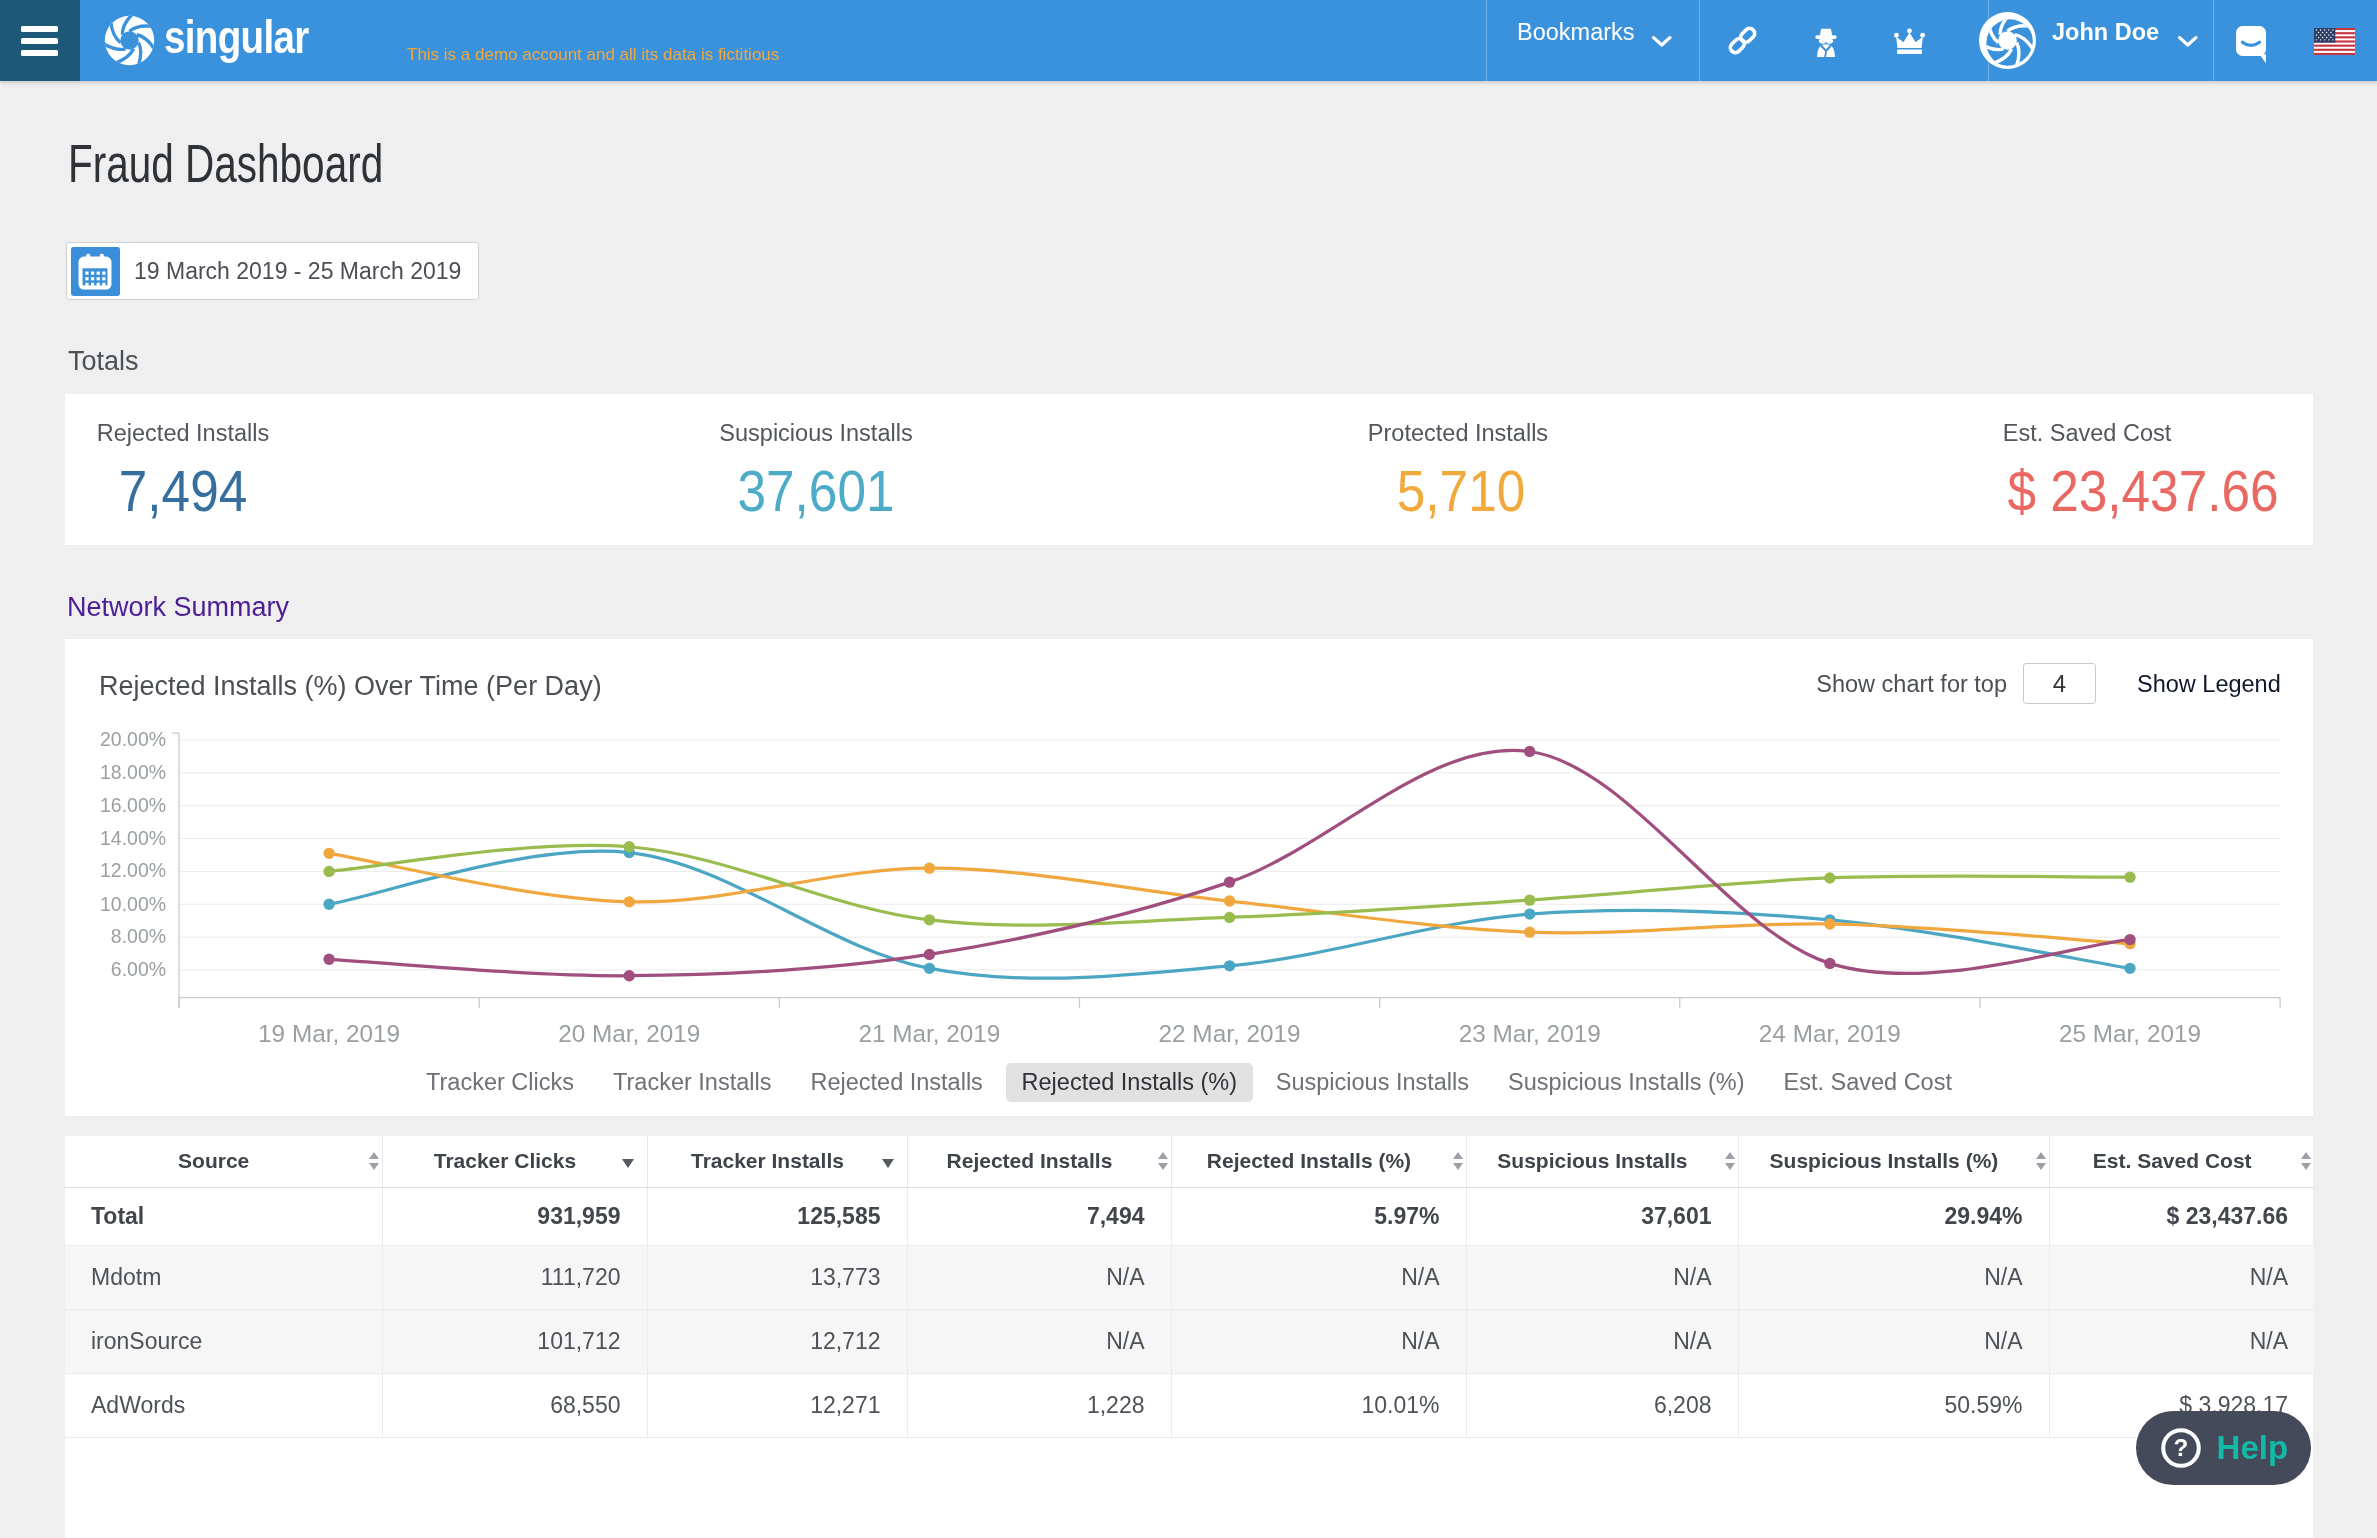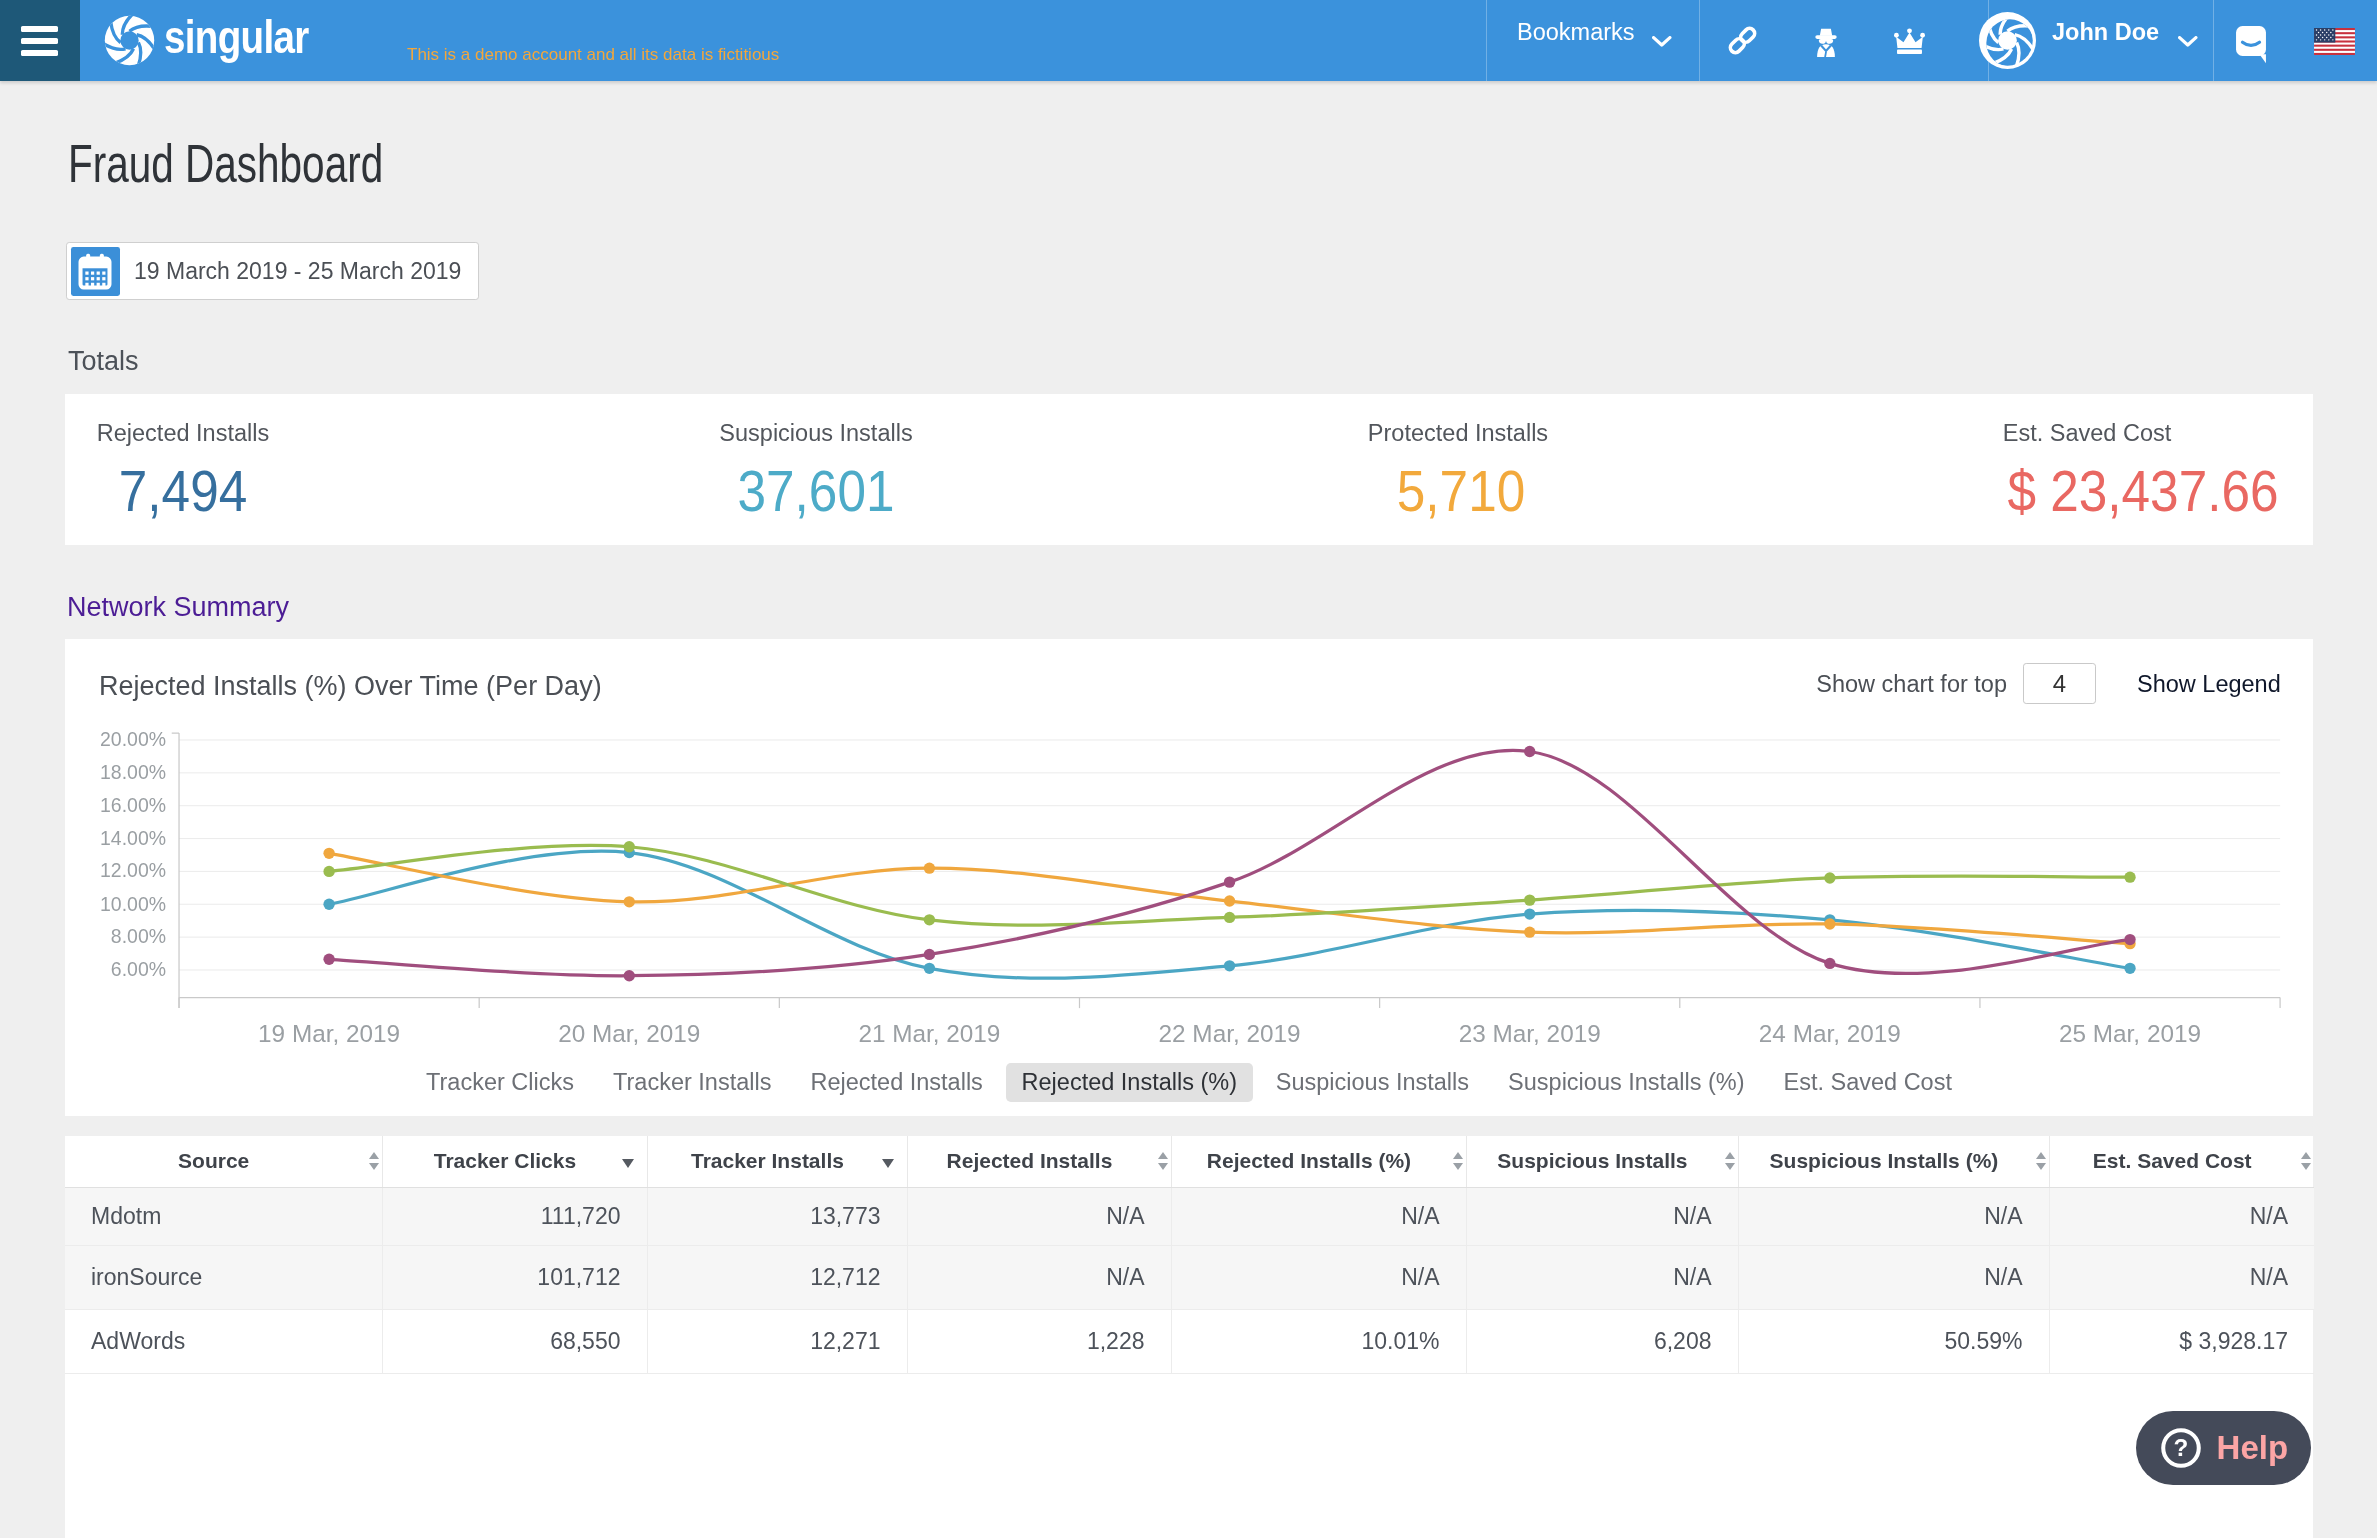--- a/index.html
+++ b/index.html
@@ -322,20 +322,30 @@
           <th>Tracker Clicks<span class="sdesc"></span></th>
           <th>Tracker Installs<span class="sdesc"></span></th>
           <th>Rejected Installs<span class="sboth"></span></th>
           <th>Rejected Installs (%)<span class="sboth"></span></th>
           <th>Suspicious Installs<span class="sboth"></span></th>
           <th>Suspicious Installs (%)<span class="sboth"></span></th>
           <th>Est. Saved Cost<span class="sboth"></span></th>
         </tr>
       </thead>
       <tbody>
+        <tr class="bold">
+            <td>Total</td>
+            <td>931,959</td>
+            <td>125,585</td>
+            <td>7,494</td>
+            <td>5.97%</td>
+            <td>37,601</td>
+            <td>29.94%</td>
+            <td>$ 23,437.66</td>
+          </tr>
         <tr class="stripe">
             <td>Mdotm</td>
             <td>111,720</td>
             <td>13,773</td>
             <td>N/A</td>
             <td>N/A</td>
             <td>N/A</td>
             <td>N/A</td>
             <td>N/A</td>
           </tr>
@@ -361,16 +371,16 @@
           </tr>
       </tbody>
     </table>
   </div>
 
   <div class="abs" style="left:2136px;top:1411px;width:175px;height:74px;background:#444a59;border-radius:37px;display:flex;align-items:center;">
     <svg style="margin-left:24px" width="42" height="42" viewBox="0 0 52 52">
       <circle cx="26" cy="26" r="22" fill="none" stroke="#fff" stroke-width="5"></circle>
       <text x="26" y="36" text-anchor="middle" font-size="30" font-weight="bold" fill="#fff" font-family="Liberation Sans, sans-serif">?</text>
     </svg>
-    <div style="color:#fca5a5;font-size:33px;font-weight:bold;margin-left:14.6px;">Help</div>
+    <div style="color:#14b8a6;font-size:33px;font-weight:bold;margin-left:14.6px;">Help</div>
   </div>
 </div>
 
 
 </body></html>

